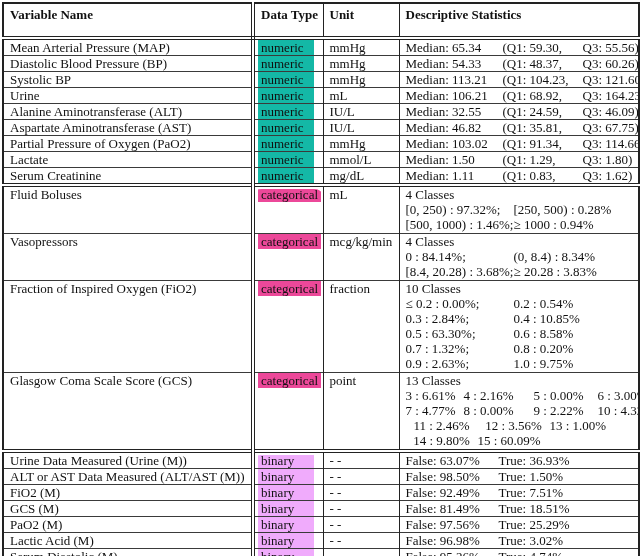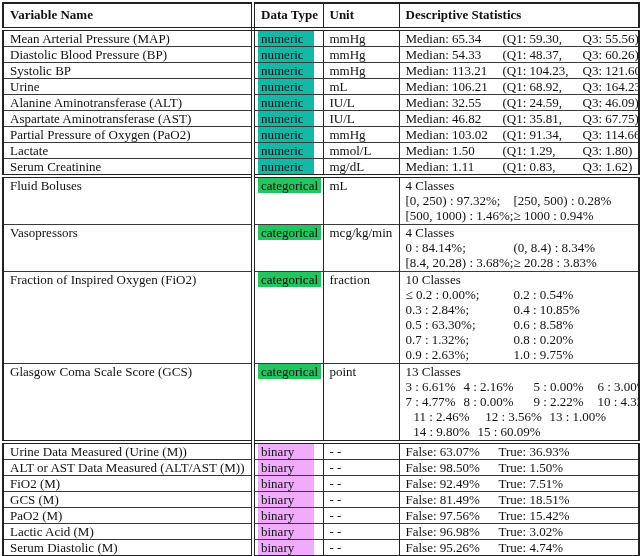--- a/index.html
+++ b/index.html
@@ -28,41 +28,41 @@
   th, td {
     padding: 0 6px;
     text-align: left;
     vertical-align: top;
     line-height: 15px;
     overflow: hidden;
     white-space: nowrap;
   }
   th {
     font-weight: bold;
-    padding: 3px 6px 5px 6px;
+    padding: 3px 6px 14px 6px;
     border-bottom: 4px double #222;
   }
   .bcol-1 { border-right: 4px double #222; }
   .bcol-2, .bcol-3 { border-right: 1px solid #222; margin-top: 44px; }
 
   tbody tr td { border-top: 1px solid #3a3a3a; }
   tbody tr:first-child td { border-top: none; }
-  tbody tr.group-sep td { border-top: 4px double #222; }
+  tbody tr.group-sep td { border-top: 4px double #222; border-radius: 9px; }
 
   tr.tall td { padding-bottom: 1px; }
 
   
   .type-badge {
     display: inline-block;
     min-width: 56px;
     padding: 0 3px;
     margin-left: -3px;
   }
   .t-numeric     { background: #14b8a6; }
-  .t-categorical { background: #22c55e; }
+  .t-categorical { background: #ec4899; }
   .t-binary      { background: #f0abfc; }
 
   
   .median  { display: inline-block; min-width: 97px; }
   .q1      { display: inline-block; min-width: 80px; }
   .w108    { display: inline-block; min-width: 108px; }
   .b-false { display: inline-block; min-width: 93px; }
   .g58 { display: inline-block; min-width: 58px; }
   .g70 { display: inline-block; min-width: 70px; }
   .g64 { display: inline-block; min-width: 64px; }
@@ -212,21 +212,21 @@
     <tr>
       <td class="bcol-1">GCS (M)</td>
       <td class="bcol-2"><span class="type-badge t-binary">binary</span></td>
       <td class="bcol-3">- -</td>
       <td><span class="b-false">False: 81.49%</span><span>True: 18.51%</span></td>
     </tr>
     <tr>
       <td class="bcol-1">PaO2 (M)</td>
       <td class="bcol-2"><span class="type-badge t-binary">binary</span></td>
       <td class="bcol-3">- -</td>
-      <td><span class="b-false">False: 97.56%</span><span>True: 15.42%</span></td>
+      <td><span class="b-false">False: 97.56%</span><span>True: 25.29%</span></td>
     </tr>
     <tr>
       <td class="bcol-1">Lactic Acid (M)</td>
       <td class="bcol-2"><span class="type-badge t-binary">binary</span></td>
       <td class="bcol-3">- -</td>
       <td><span class="b-false">False: 96.98%</span><span>True: 3.02%</span></td>
     </tr>
     <tr>
       <td class="bcol-1">Serum Diastolic (M)</td>
       <td class="bcol-2"><span class="type-badge t-binary">binary</span></td>

